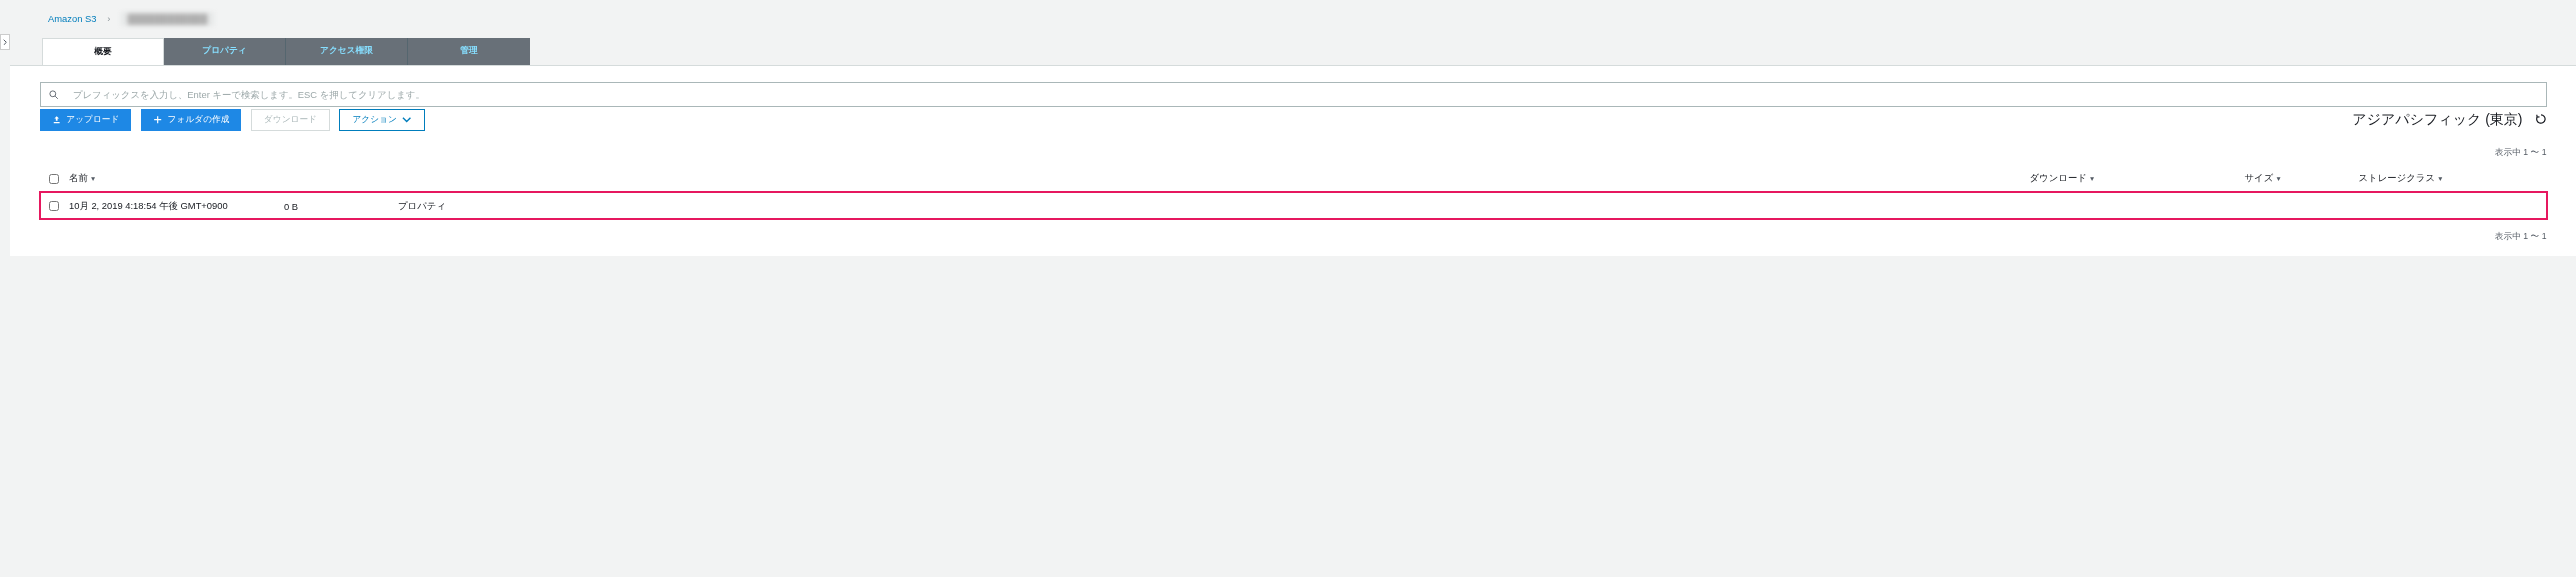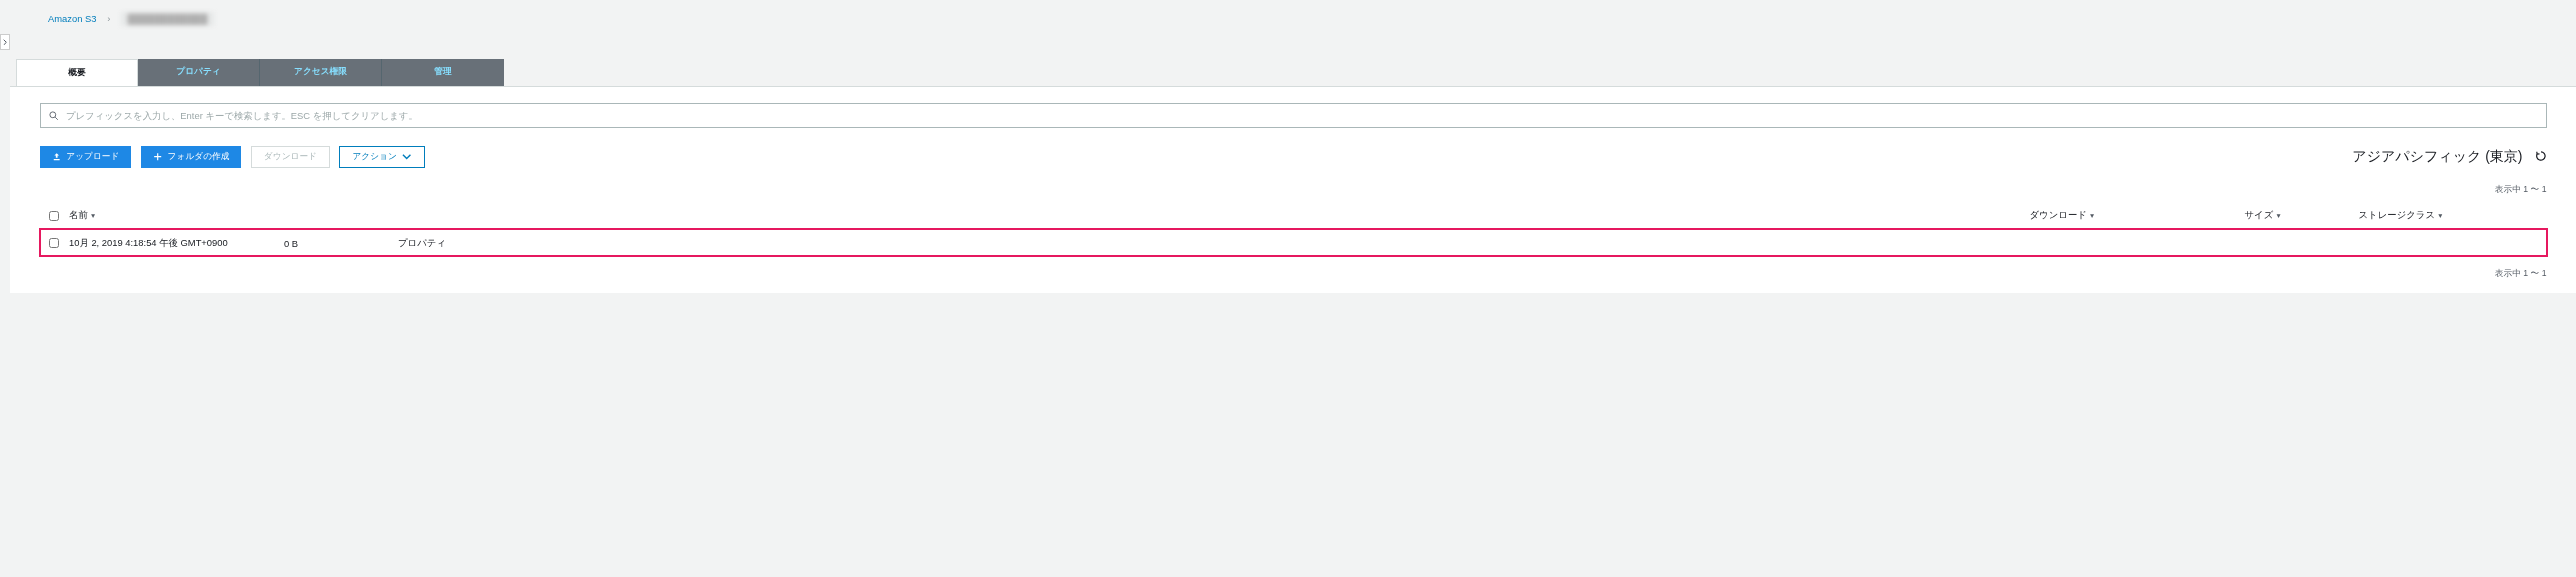--- a/index.html
+++ b/index.html
@@ -42,23 +42,22 @@
     .breadcrumb-link { color: #007dbc; cursor: pointer; }
     .breadcrumb-sep { color: #879196; }
     .breadcrumb-current {
       background: #e6e8e8;
       color: #b0b0b0;
       filter: blur(2px);
       padding: 1.3px 6.7px;
     }
     .tabs {
       display: flex;
-      padding-left: 16px;
+      padding-left: 42px;
       align-items: flex-end;
-      margin-top: 21px;
     }
     .tab {
       height: 27px;
       min-width: 122px;
       display: flex;
       align-items: center;
       justify-content: center;
       font-size: 8.7px;
       font-weight: bold;
       cursor: pointer;
@@ -81,22 +80,22 @@
       margin: 0 0 0 10px;
       border-top: 0.7px solid #d5dbdb;
       padding: 16px 29.5px 6.7px 29.5px;
     }
     .search-box {
       display: flex;
       align-items: center;
       border: 0.7px solid #aab7b8;
       height: 25.5px;
       padding: 0 8px;
-      gap: 8px;
-      margin-bottom: 18px;
+      gap: 15px;
+      margin-bottom: 2px;
     }
     .search-box svg { width: 9.4px; height: 9.4px; flex-shrink: 0; }
     .search-box input {
       border: none;
       outline: none;
       flex: 1;
       font-size: 9.4px;
       color: #16191f;
       background: transparent;
     }

